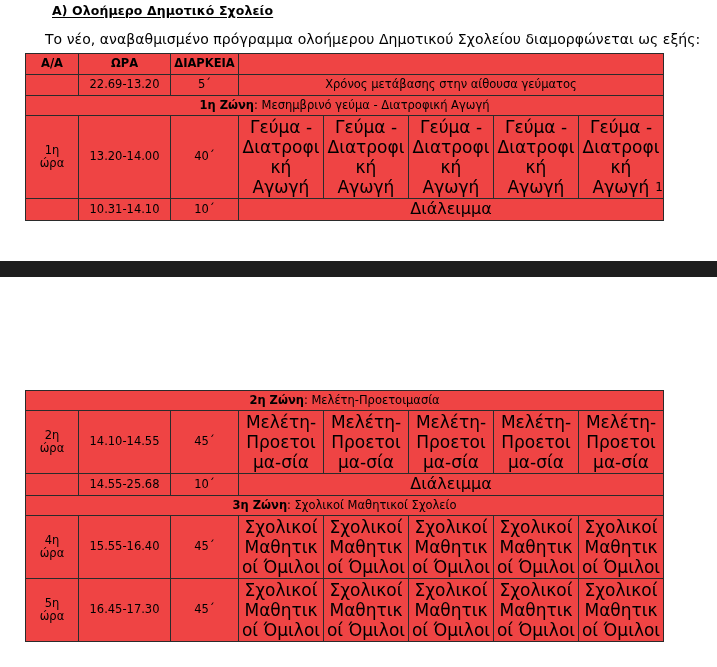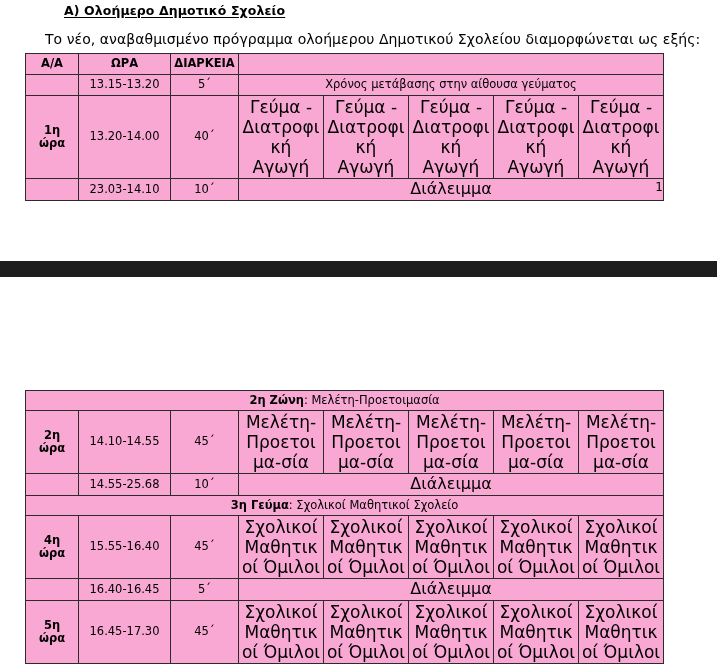--- a/index.html
+++ b/index.html
@@ -29,21 +29,21 @@
     left: 0;
     top: 261px;
     width: 717px;
     height: 16px;
     background: #1e1e1e;
   }
   .page-two { top: 294px; height: 474px; }
 
   .doc-title {
     position: absolute;
-    left: 64px;
+    left: 52px;
     top: 3px;
     font-size: 12.5px;
     font-weight: bold;
     text-decoration: underline;
     text-underline-offset: 2px;
     letter-spacing: 0.1px;
     white-space: nowrap;
   }
 
   .intro-paragraph {
@@ -61,21 +61,21 @@
     right: 54px;
     top: 180px;
     font-size: 12px;
   }
 
   table.schedule {
     position: absolute;
     border-collapse: collapse;
     table-layout: fixed;
     font-size: 11.5px;
-    background: #f9a8d4;
+    background: #ef4444;
   }
   table.schedule.table-one {
     left: 25px;
     top: 53px;
     width: 638px;
   }
   table.schedule.table-two {
     left: 25px;
     top: 96px;
     width: 638px;
@@ -99,21 +99,21 @@
   .cell-head {
     font-weight: bold;
     font-size: 11.5px;
     height: 18px;
   }
   .cell-empty { height: 18px; }
 
   .row-time td { height: 18px; }
 
   .cell-hour {
-    font-weight: bold;
+    font-weight: normal;
     font-size: 11.5px;
   }
 
   .zone-banner {
     font-size: 11.5px;
     height: 17px;
   }
   .zone-banner b { font-weight: bold; }
 
   .cell-activity {
@@ -150,40 +150,43 @@
     <tbody>
       <tr>
         <td class="cell-head">Α/Α</td>
         <td class="cell-head">ΩΡΑ</td>
         <td class="cell-head">ΔΙΑΡΚΕΙΑ</td>
         <td class="cell-head" colspan="5"></td>
       </tr>
 
       <tr class="row-time">
         <td class="cell-empty"></td>
-        <td>13.15-13.20</td>
+        <td>22.69-13.20</td>
         <td>5´</td>
         <td colspan="5">Χρόνος μετάβασης στην αίθουσα γεύματος</td>
       </tr>
 
+      <tr>
+        <td class="zone-banner" colspan="8"><b>1η Ζώνη</b><span>: Μεσημβρινό γεύμα - Διατροφική Αγωγή</span></td>
+      </tr>
 
       <tr>
         <td class="cell-hour"><span>1η</span><br><span>ώρα</span></td>
         <td>13.20-14.00</td>
         <td>40´</td>
         <td class="cell-activity">Γεύμα - Διατροφική Αγωγή</td>
         <td class="cell-activity">Γεύμα - Διατροφική Αγωγή</td>
         <td class="cell-activity">Γεύμα - Διατροφική Αγωγή</td>
         <td class="cell-activity">Γεύμα - Διατροφική Αγωγή</td>
         <td class="cell-activity">Γεύμα - Διατροφική Αγωγή</td>
       </tr>
 
       <tr class="row-time">
         <td class="cell-empty"></td>
-        <td>23.03-14.10</td>
+        <td>10.31-14.10</td>
         <td>10´</td>
         <td class="cell-break" colspan="5">Διάλειμμα</td>
       </tr>
     </tbody>
   </table>
 
   <div class="page-number">1</div>
 </div>
 
 <div class="page-gap"></div>
@@ -220,40 +223,34 @@
       <tr class="row-time">
         <td class="cell-empty"></td>
         <td>14.55-25.68</td>
         <td>10´</td>
         <td class="cell-break" colspan="5">Διάλειμμα</td>
       </tr>
 
 
 
       <tr>
-        <td class="zone-banner" colspan="8"><b>3η Γεύμα</b><span>: Σχολικοί Μαθητικοί Σχολείο</span></td>
+        <td class="zone-banner" colspan="8"><b>3η Ζώνη</b><span>: Σχολικοί Μαθητικοί Σχολείο</span></td>
       </tr>
 
       <tr>
         <td class="cell-hour"><span>4η</span><br><span>ώρα</span></td>
         <td>15.55-16.40</td>
         <td>45´</td>
         <td class="cell-activity">Σχολικοί Μαθητικοί Όμιλοι</td>
         <td class="cell-activity">Σχολικοί Μαθητικοί Όμιλοι</td>
         <td class="cell-activity">Σχολικοί Μαθητικοί Όμιλοι</td>
         <td class="cell-activity">Σχολικοί Μαθητικοί Όμιλοι</td>
         <td class="cell-activity">Σχολικοί Μαθητικοί Όμιλοι</td>
       </tr>
 
-      <tr class="row-time">
-        <td class="cell-empty"></td>
-        <td>16.40-16.45</td>
-        <td>5´</td>
-        <td class="cell-break" colspan="5">Διάλειμμα</td>
-      </tr>
 
       <tr>
         <td class="cell-hour"><span>5η</span><br><span>ώρα</span></td>
         <td>16.45-17.30</td>
         <td>45´</td>
         <td class="cell-activity">Σχολικοί Μαθητικοί Όμιλοι</td>
         <td class="cell-activity">Σχολικοί Μαθητικοί Όμιλοι</td>
         <td class="cell-activity">Σχολικοί Μαθητικοί Όμιλοι</td>
         <td class="cell-activity">Σχολικοί Μαθητικοί Όμιλοι</td>
         <td class="cell-activity">Σχολικοί Μαθητικοί Όμιλοι</td>

